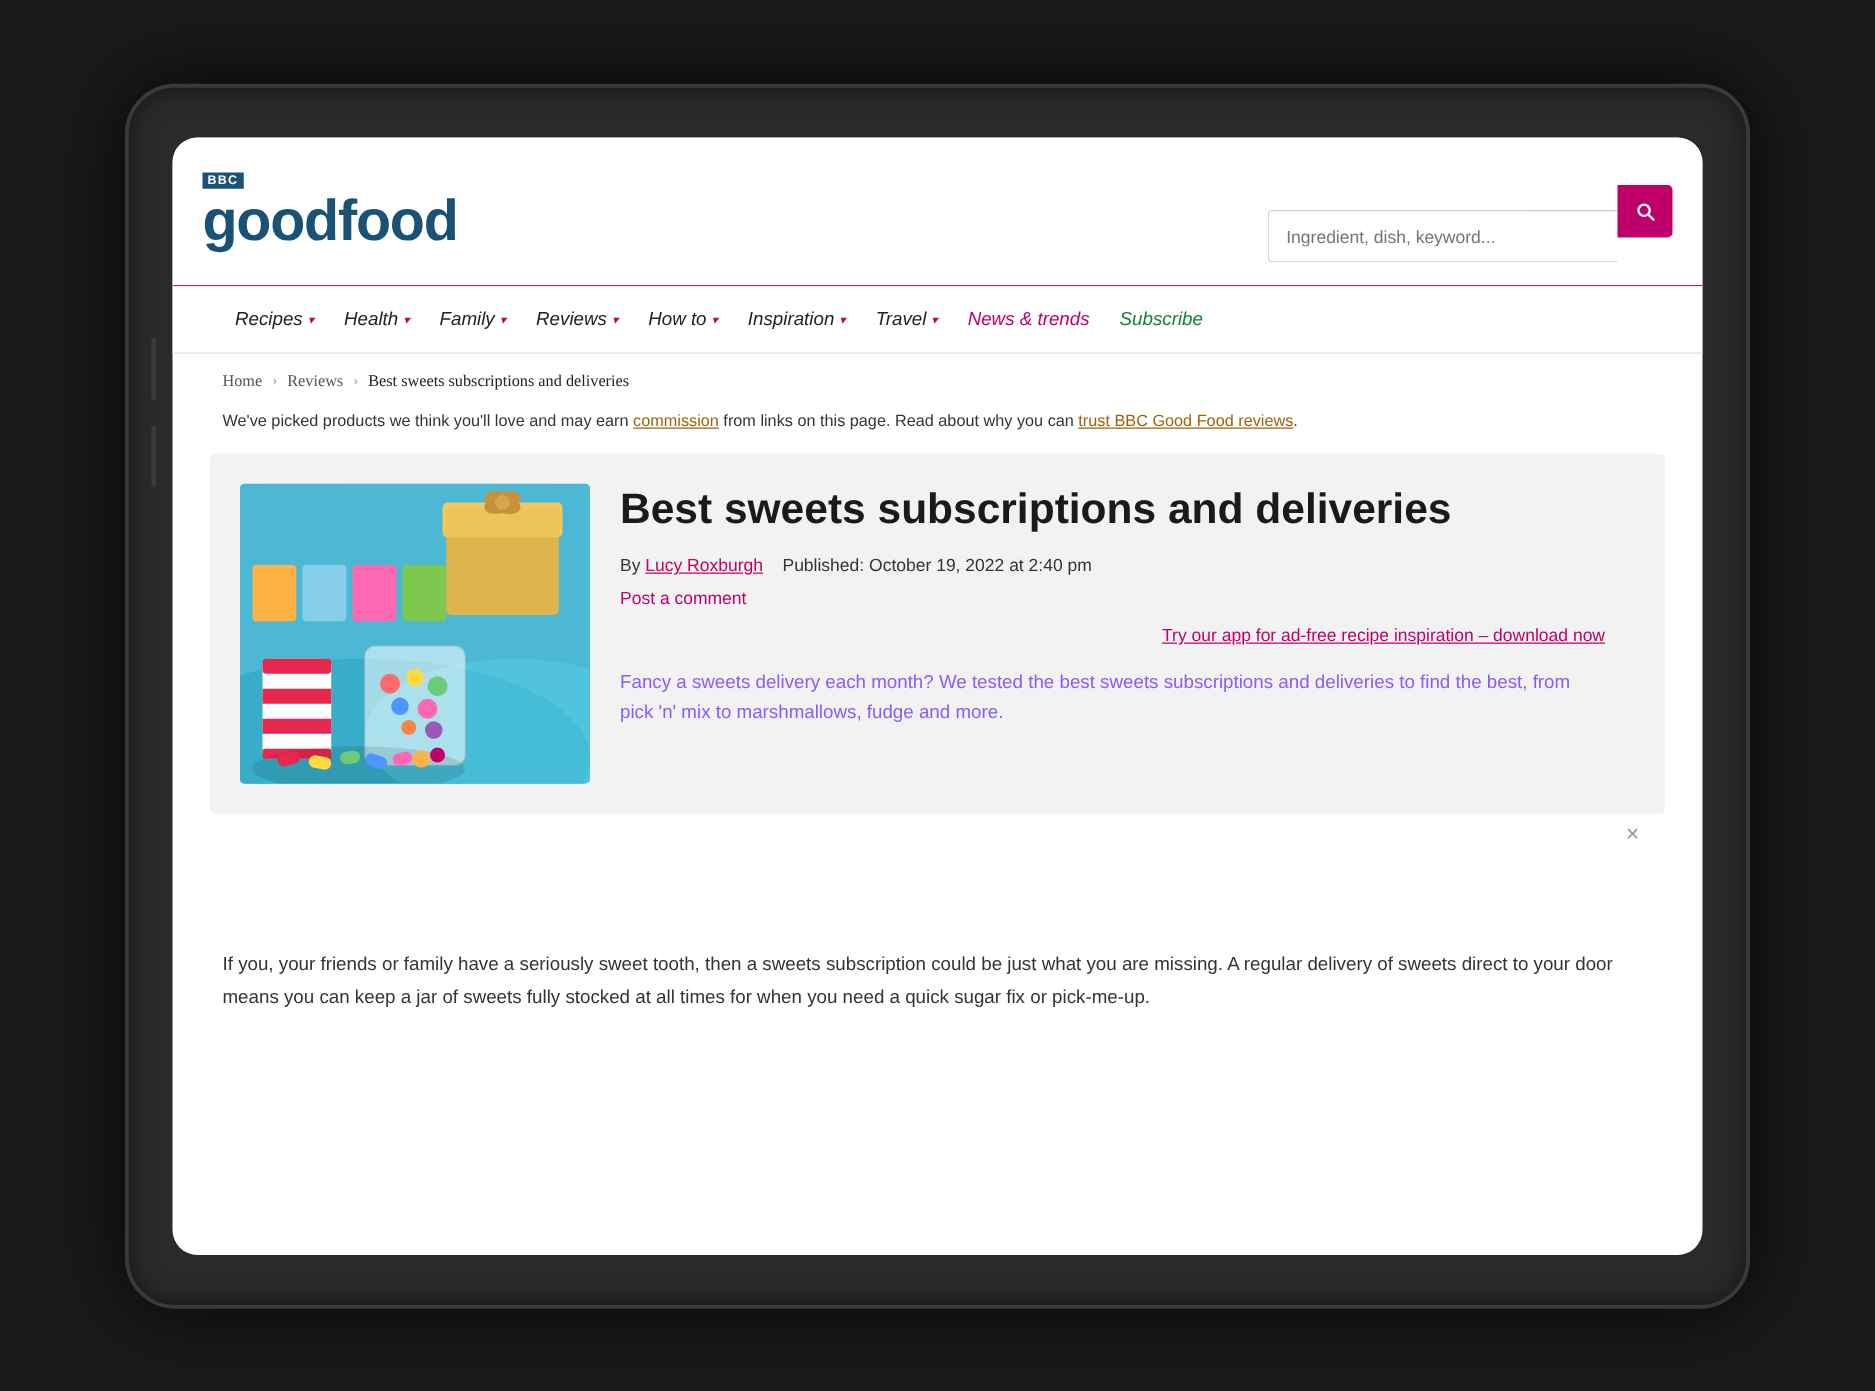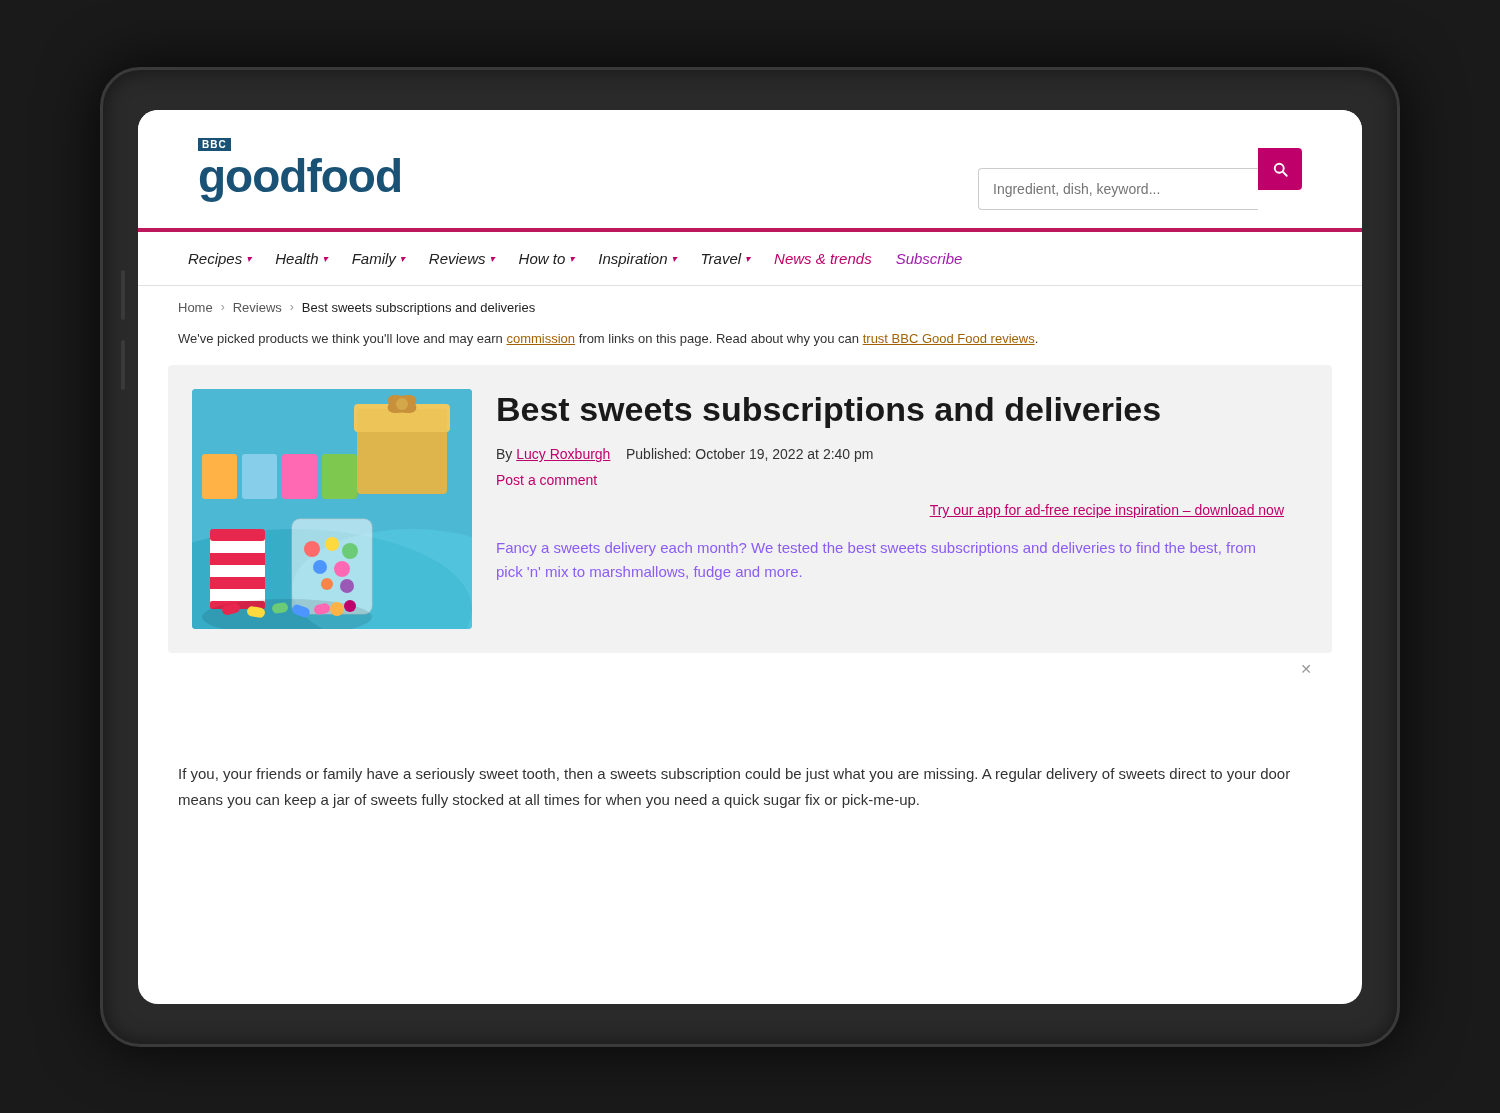--- a/index.html
+++ b/index.html
@@ -54,23 +54,23 @@
       border-radius: 20px;
       overflow: hidden;
       overflow-y: auto;
     }
 
     
     .site-header {
       display: flex;
       align-items: center;
       justify-content: space-between;
-      padding: 18px 60px;
+      padding: 18px 24px;
       background: #fff;
-      border-bottom: 4px solid #be185d;
+      border-bottom: 1px solid #be185d;
     }
 
     .logo-area {
       display: flex;
       flex-direction: column;
     }
 
     .bbc-text {
       font-size: 10px;
       font-weight: bold;
@@ -155,37 +155,38 @@
       text-decoration: none;
       font-weight: 500;
       white-space: nowrap;
     }
 
     .nav-item.news-trends {
       color: #c0006a;
     }
 
     .nav-item.subscribe {
-      color: #a21caf;
+      color: #15803d;
     }
 
     .nav-arrow {
       font-size: 10px;
       color: #c0006a;
       margin-top: 1px;
     }
 
     
     .breadcrumb {
       padding: 14px 40px;
       display: flex;
       align-items: center;
       gap: 8px;
       font-size: 13px;
       color: #555;
+      font-family: Liberation Serif, serif;
     }
 
     .breadcrumb-link {
       color: #555;
       text-decoration: none;
       cursor: pointer;
     }
 
     .breadcrumb-separator {
       color: #999;

